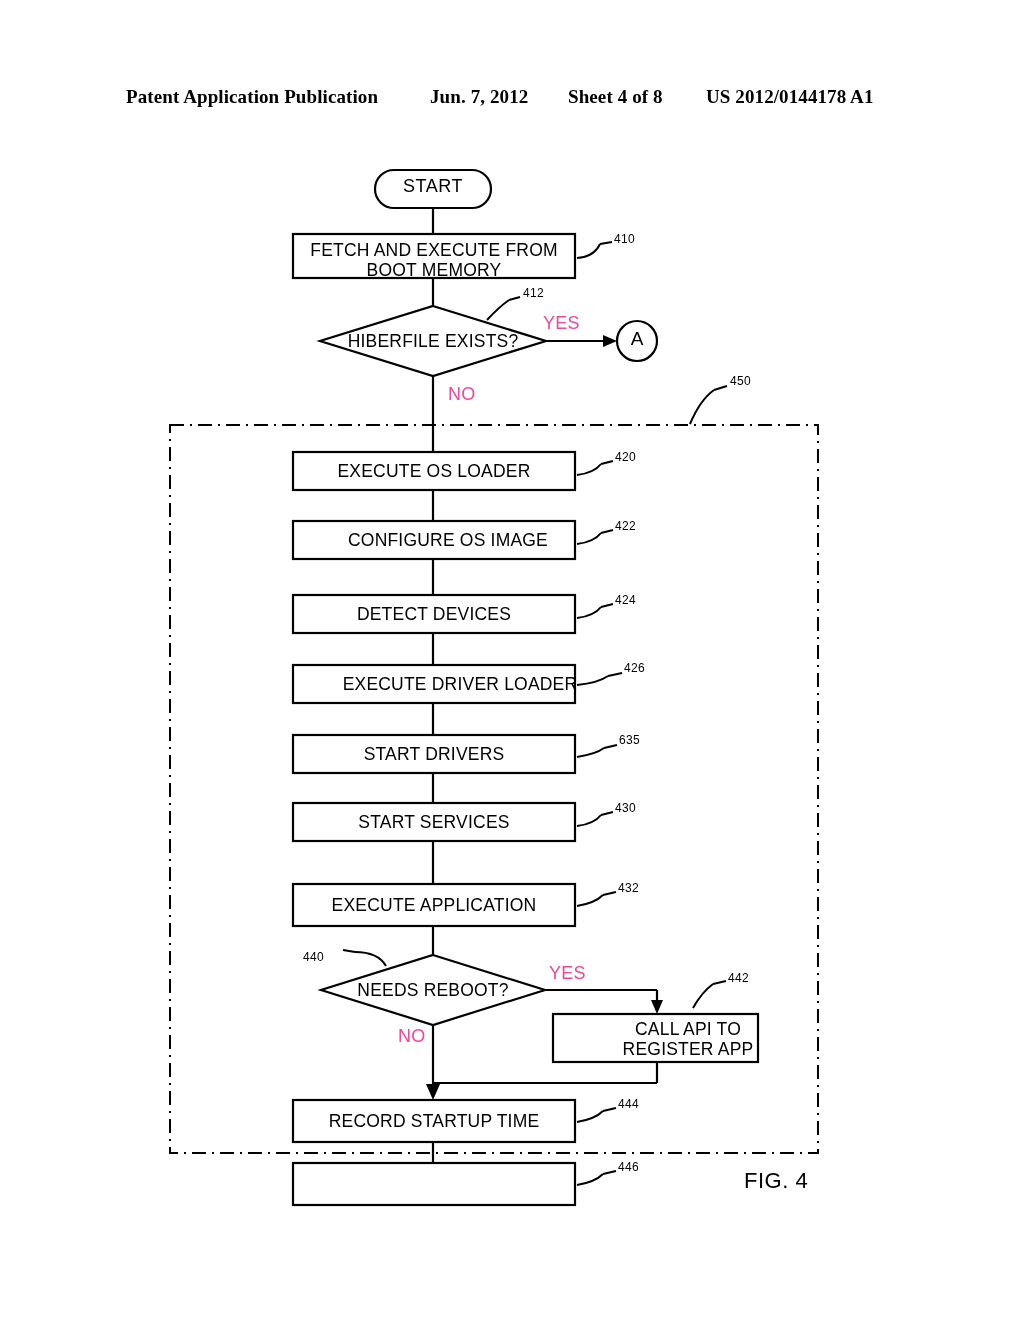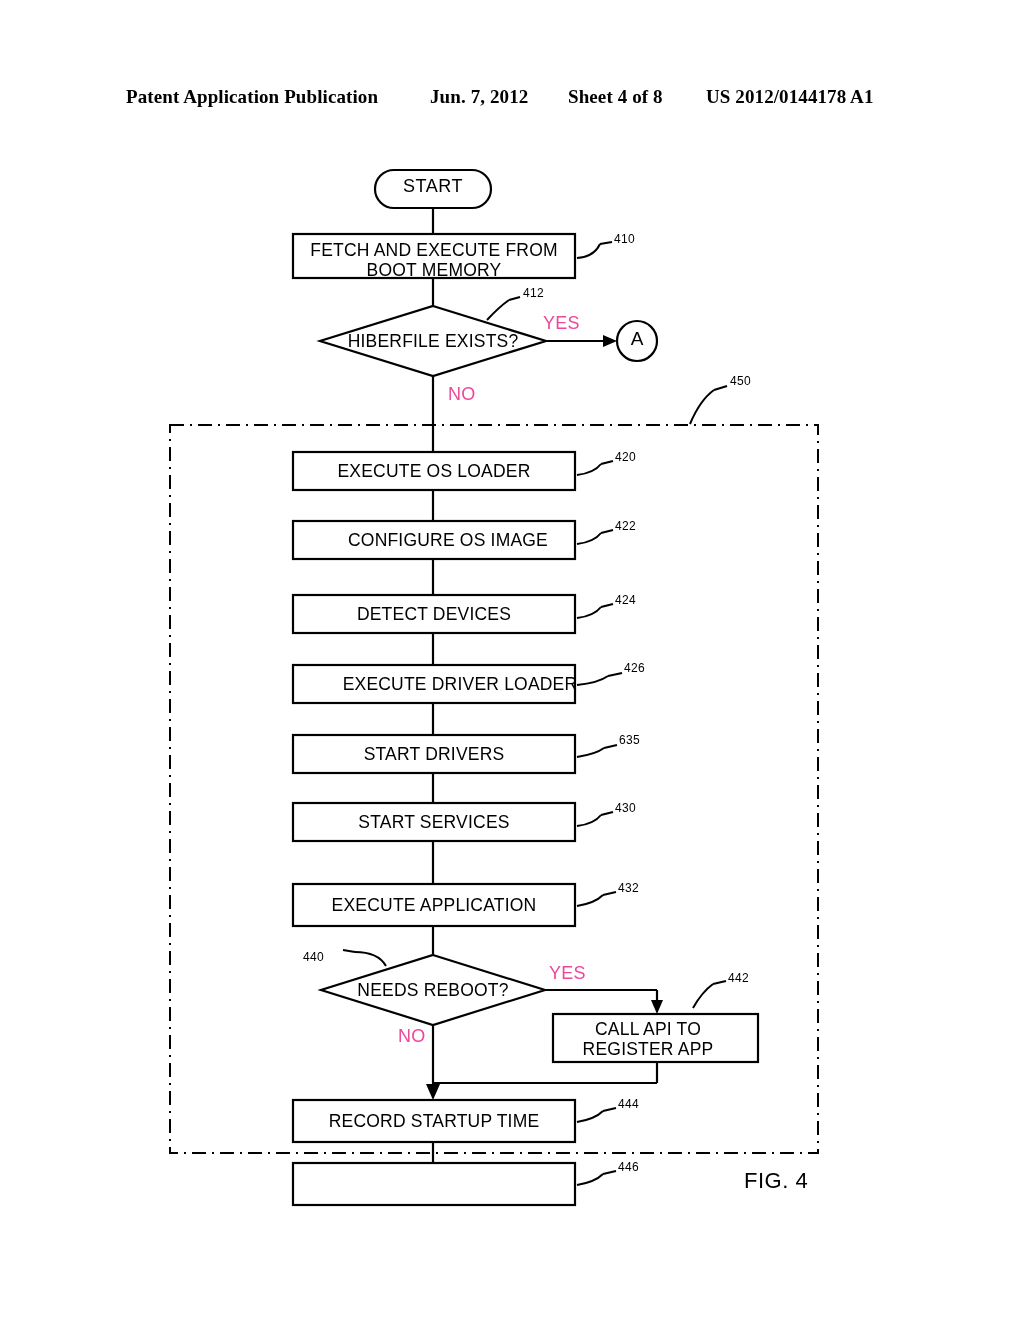--- a/index.html
+++ b/index.html
@@ -251,21 +251,21 @@
 
   <div class="node-label" style="left:293px; top:895px; width:282px;">EXECUTE APPLICATION</div>
   <div class="ref-num" style="left:618px; top:881px;">432</div>
 
   <div class="node-label" style="left:321px; top:980px; width:224px;">NEEDS REBOOT?</div>
   <div class="ref-num" style="left:303px; top:938px;margin-top:12px;">440</div>
 
   <div class="branch-label" style="left:549px; top:963px;">YES</div>
   <div class="branch-label" style="left:398px; top:1026px;">NO</div>
 
-  <div class="node-label" style="left:553px; top:1019px; width:190px;">CALL API TO
+  <div class="node-label" style="left:553px; top:1019px; width:190px;padding-left:40px;">CALL API TO
 REGISTER APP</div>
   <div class="ref-num" style="left:728px; top:971px;">442</div>
 
   <div class="node-label" style="left:293px; top:1111px; width:282px;">RECORD STARTUP TIME</div>
   <div class="ref-num" style="left:618px; top:1097px;">444</div>
 
   <div class="ref-num" style="left:618px; top:1160px;">446</div>
 
   <div id="fig-caption">FIG. 4</div>
 

